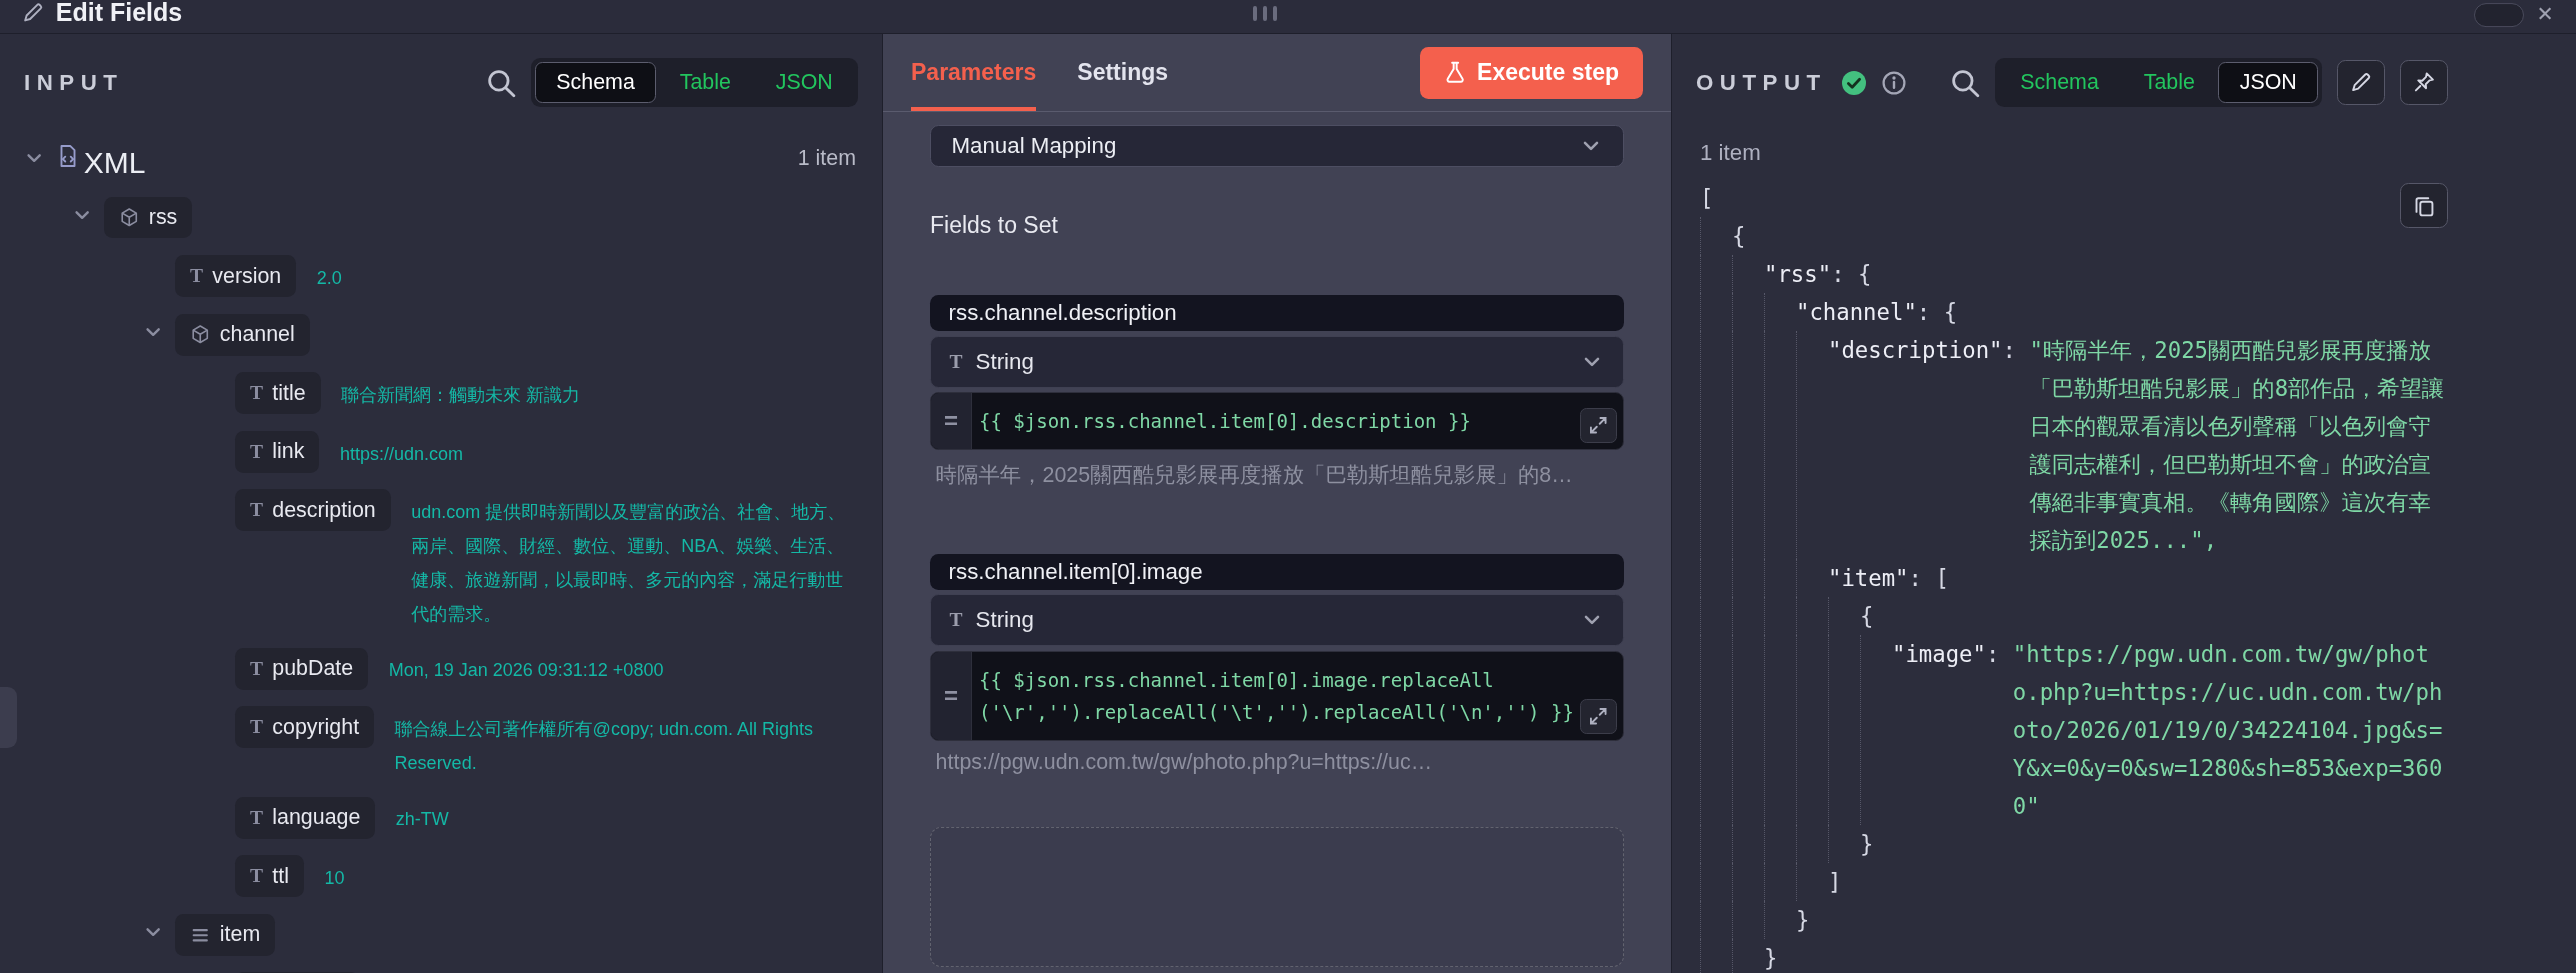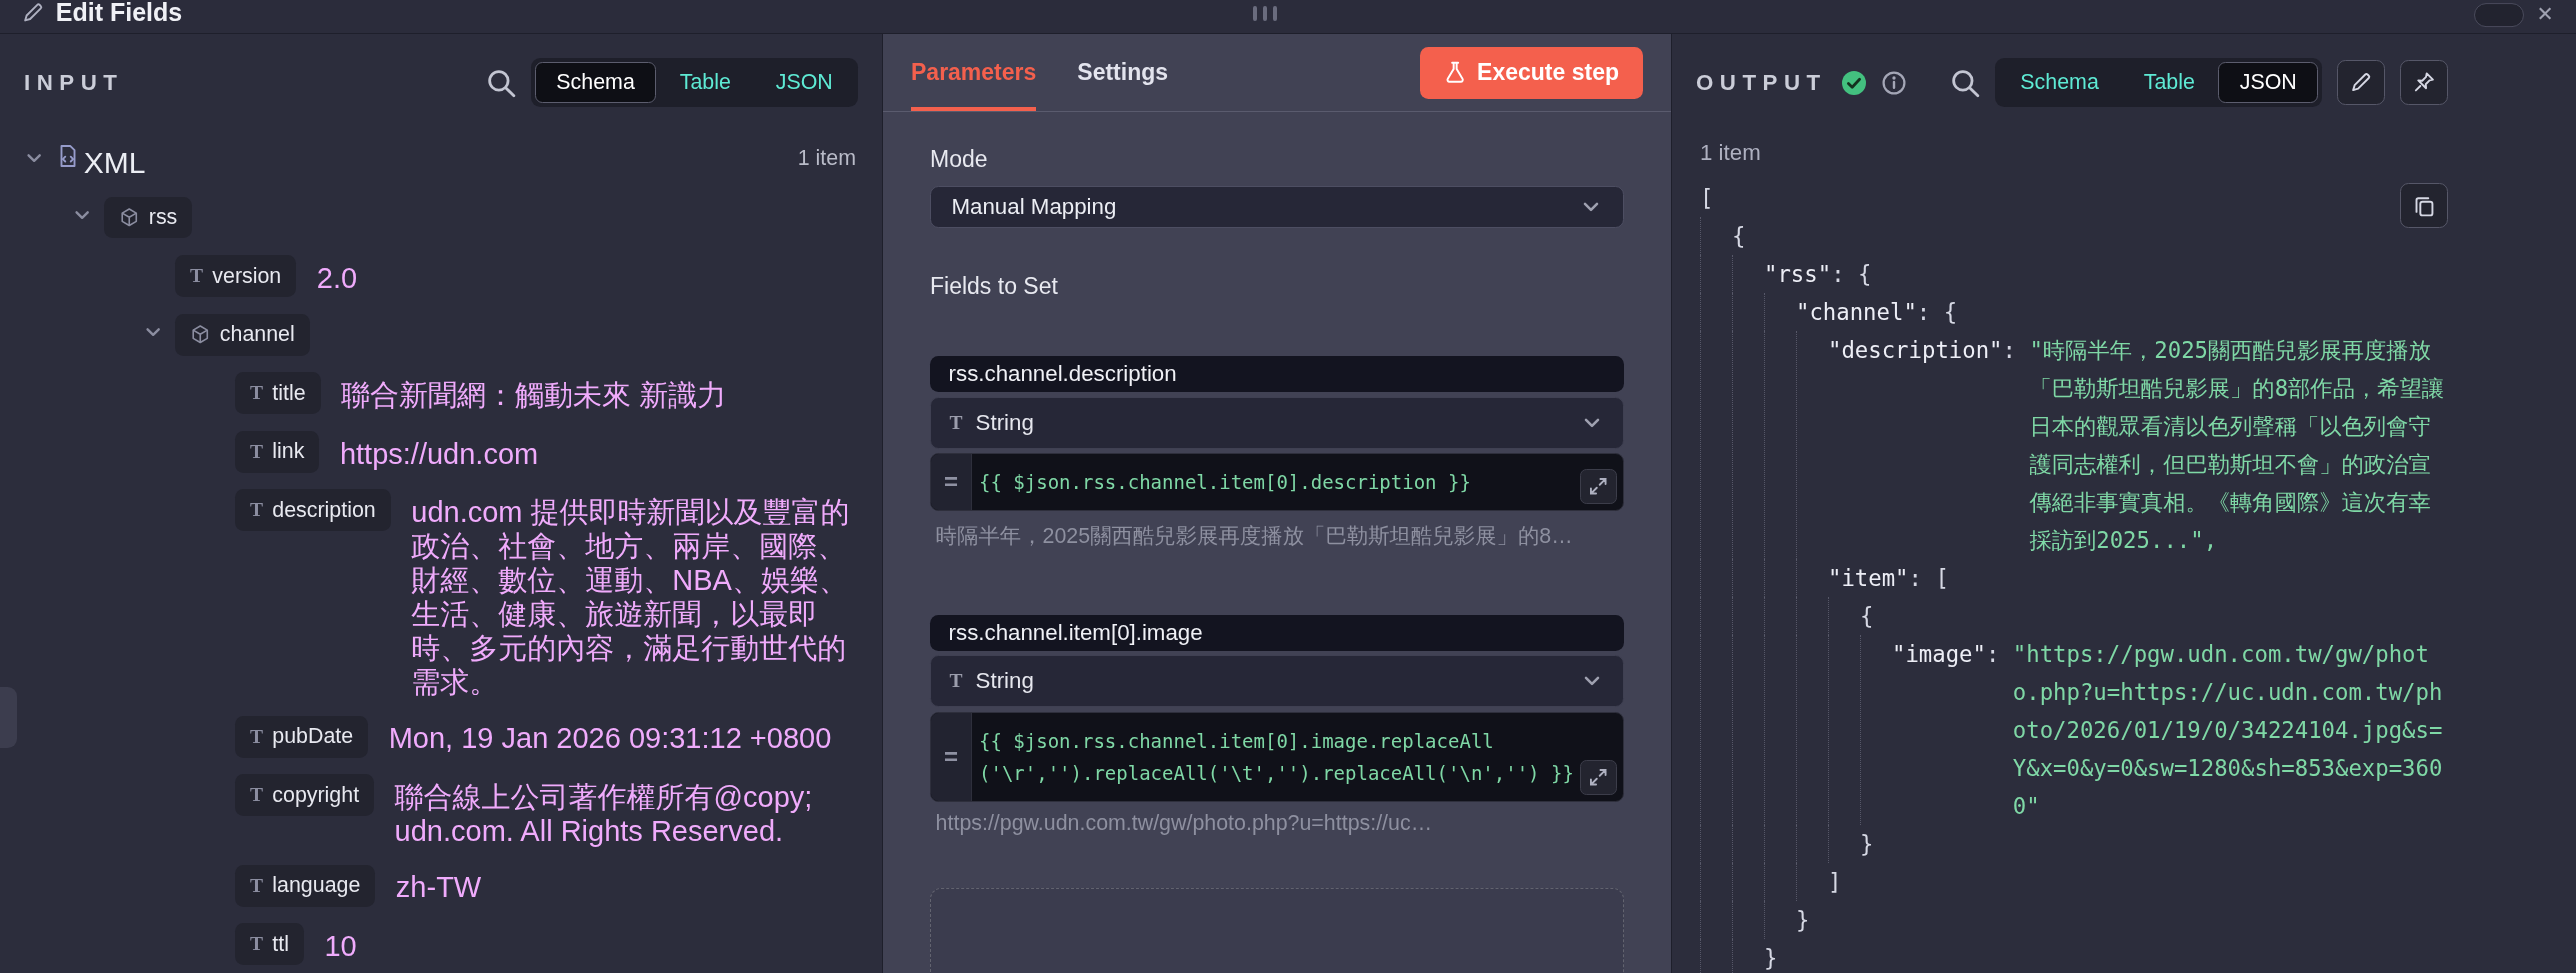--- a/index.html
+++ b/index.html
@@ -20,40 +20,40 @@
   .ghost-x { color:#9fa1b0; font-size:20.5px; line-height:20.5px; background:none; border:none; }
 
   .panels { display:flex; height:940px; }
   .panel { height:100%; overflow:hidden; position:relative; }
 
   
   .panel-header { height:97px; display:flex; align-items:center; padding:0 24px; gap:15px; }
   .panel-title { font-size:22.3px; font-weight:700; letter-spacing:6.5px; color:#cbcdd8; }
   .icon-btn { background:none; border:none; color:#c3c5d2; display:flex; align-items:center; cursor:pointer; }
   .seg-group { display:flex; background:#1e1f2a; border-radius:9.3px; padding:3.7px; gap:1.9px; }
-  .seg { border:0.9px solid transparent; background:none; color:#5eead4; font-size:21.4px;
+  .seg { border:0.9px solid transparent; background:none; color:#22c55e; font-size:21.4px;
          padding:7.4px 20.5px; border-radius:7.4px; font-family:inherit; cursor:pointer; white-space:nowrap; }
   .seg.active { background:#0e0f15; color:#ffffff; border:0.9px solid #5c5d6e; }
   .sq-btn { width:48px; height:45px; border-radius:8.4px; border:0.9px solid #565768; background:#23242f;
             color:#d6d8e4; display:flex; align-items:center; justify-content:center; cursor:pointer; }
   .spacer { flex:1; }
 
   
   .input-panel { width:882px; background:#2c2d3c; }
   .tree { padding-bottom:18.6px; }
   .tree-row { display:flex; align-items:flex-start; padding:8.4px 26px 8.4px 13px; }
   .chev-box { width:43px; flex:0 0 43px; display:flex; justify-content:center; padding-top:7.4px; color:#8b8da0; }
   .root-ico { color:#979ccb; display:flex; padding-top:4.7px; margin-right:3.7px; }
   .root-label { font-size:30px; color:#eceef4; padding-top:6.5px; }
   .row-count { margin-left:auto; color:#b9bbc8; font-size:21.4px; padding-top:6.5px; }
   .pill { display:inline-flex; align-items:center; gap:9.3px; background:#23242f; border-radius:8.4px;
           padding:8.4px 15px; color:#e8e9f0; font-size:21.4px; flex:0 0 auto; cursor:grab; }
   .pill .ico { color:#8b8da0; display:flex; }
   .tchar { font-weight:700; font-size:19.5px; font-family:"Liberation Serif", serif; }
-  .tree-val { margin-left:20.5px; color:#f0abfc; font-size:29px; line-height:34px; padding-top:5.6px;
+  .tree-val { margin-left:20.5px; color:#14b8a6; font-size:18px; line-height:34px; padding-top:5.6px;
               min-width:0; flex:1 1 auto; overflow-wrap:anywhere; }
   .edge-handle { position:absolute; left:0; top:653px; width:17px; height:61px;
                  background:#3c3d4e; border-radius:0 9.3px 9.3px 0; }
 
   
   .mid-panel { width:790px; background:#414254; border-left:0.9px solid #1e1f2b; border-right:0.9px solid #1e1f2b; }
   .tabs-row { height:78px; display:flex; align-items:center; padding:0 28px; border-bottom:0.9px solid #5a5b6e; }
   .tabs { display:flex; height:100%; gap:41px; }
   .tab { position:relative; background:none; border:none; font-family:inherit; font-size:23px; font-weight:600;
          color:#e3e4ee; height:100%; cursor:pointer; }
@@ -324,21 +324,20 @@
           <span style="display:flex">
             <svg width="22.3" height="24" viewBox="0 0 14 16">
                 <path d="M5 1.2h4M6 1.2v4.2l-3.9 6.4a1.3 1.3 0 001.1 2h7.6a1.3 1.3 0 001.1-2L8 5.4V1.2" fill="none" stroke="#ffffff" stroke-width="1.3" stroke-linecap="round" stroke-linejoin="round"></path>
               </svg>
           </span>
           <span>Execute step</span>
         </button>
       </div>
 
       <div class="params-body">
-        <label class="field-label lbl-mode">Mode</label>
         <div class="select">
           <span>Manual Mapping</span>
           <span class="chev">
             <svg width="24" height="24" viewBox="0 0 14 14">
                 <path d="M3.5 5.2L7 8.7l3.5-3.5" fill="none" stroke="currentColor" stroke-width="1.5" stroke-linecap="round" stroke-linejoin="round"></path>
               </svg>
           </span>
         </div>
 
         <label class="field-label lbl-fields">Fields to Set</label>

